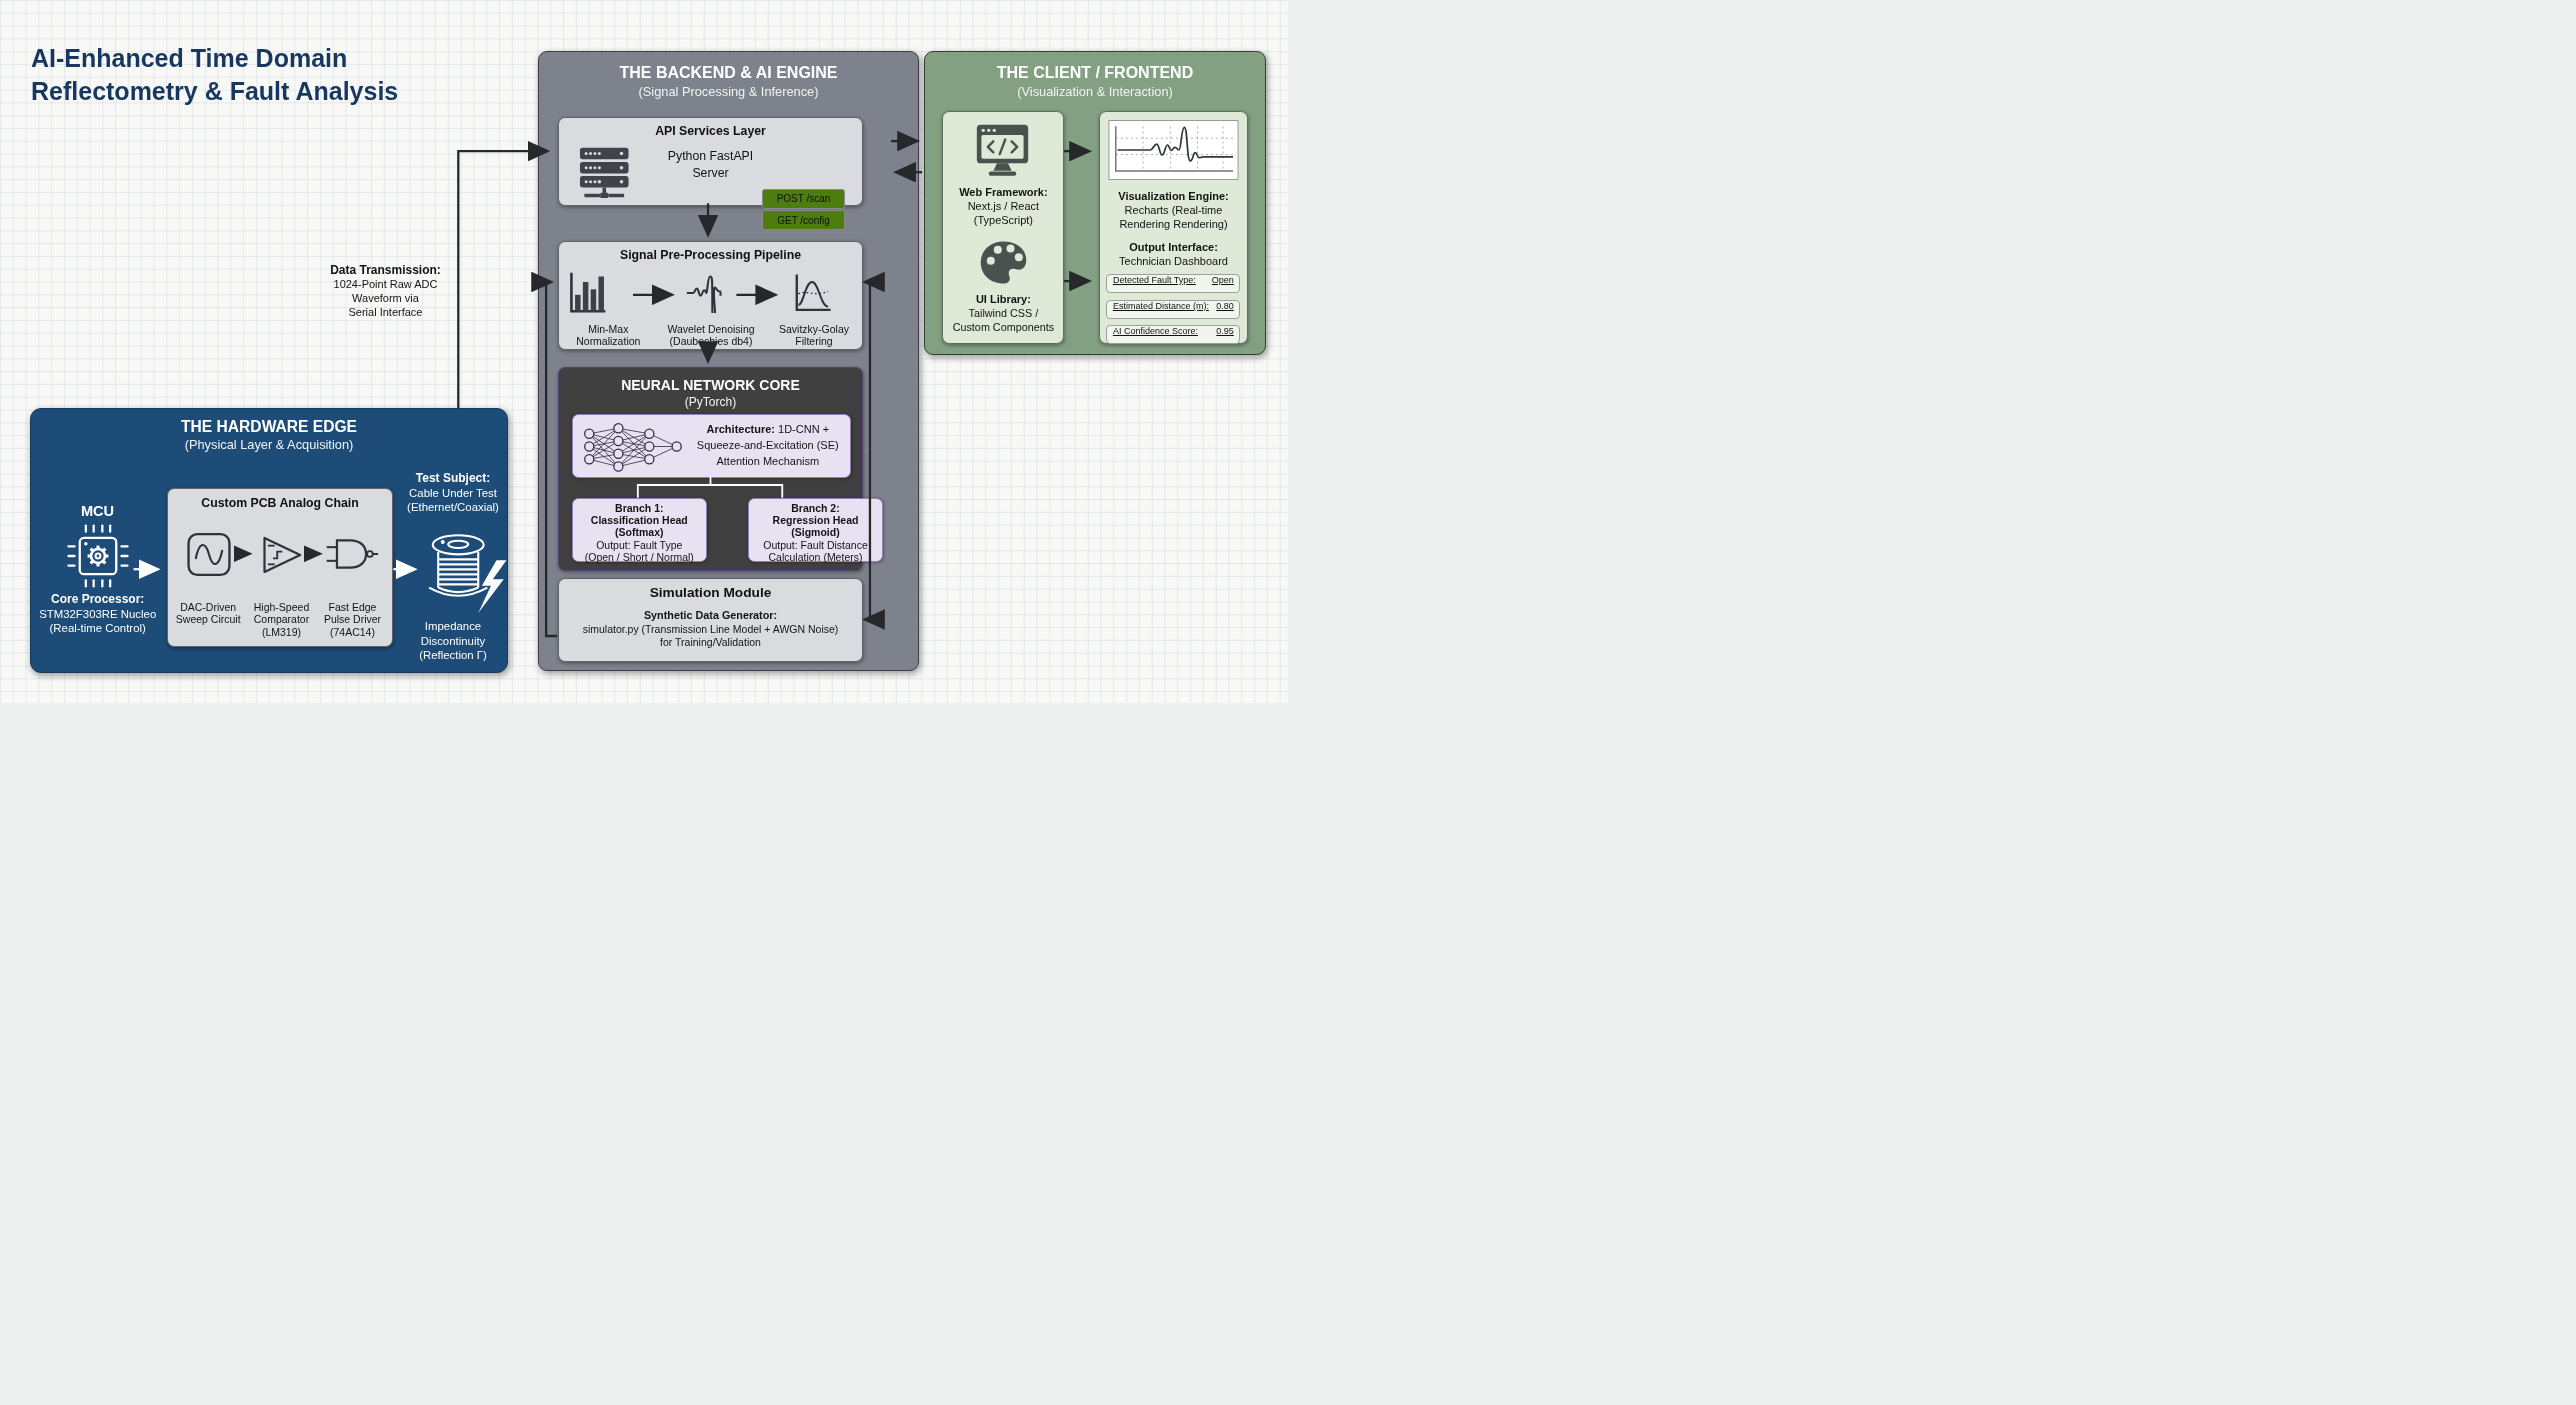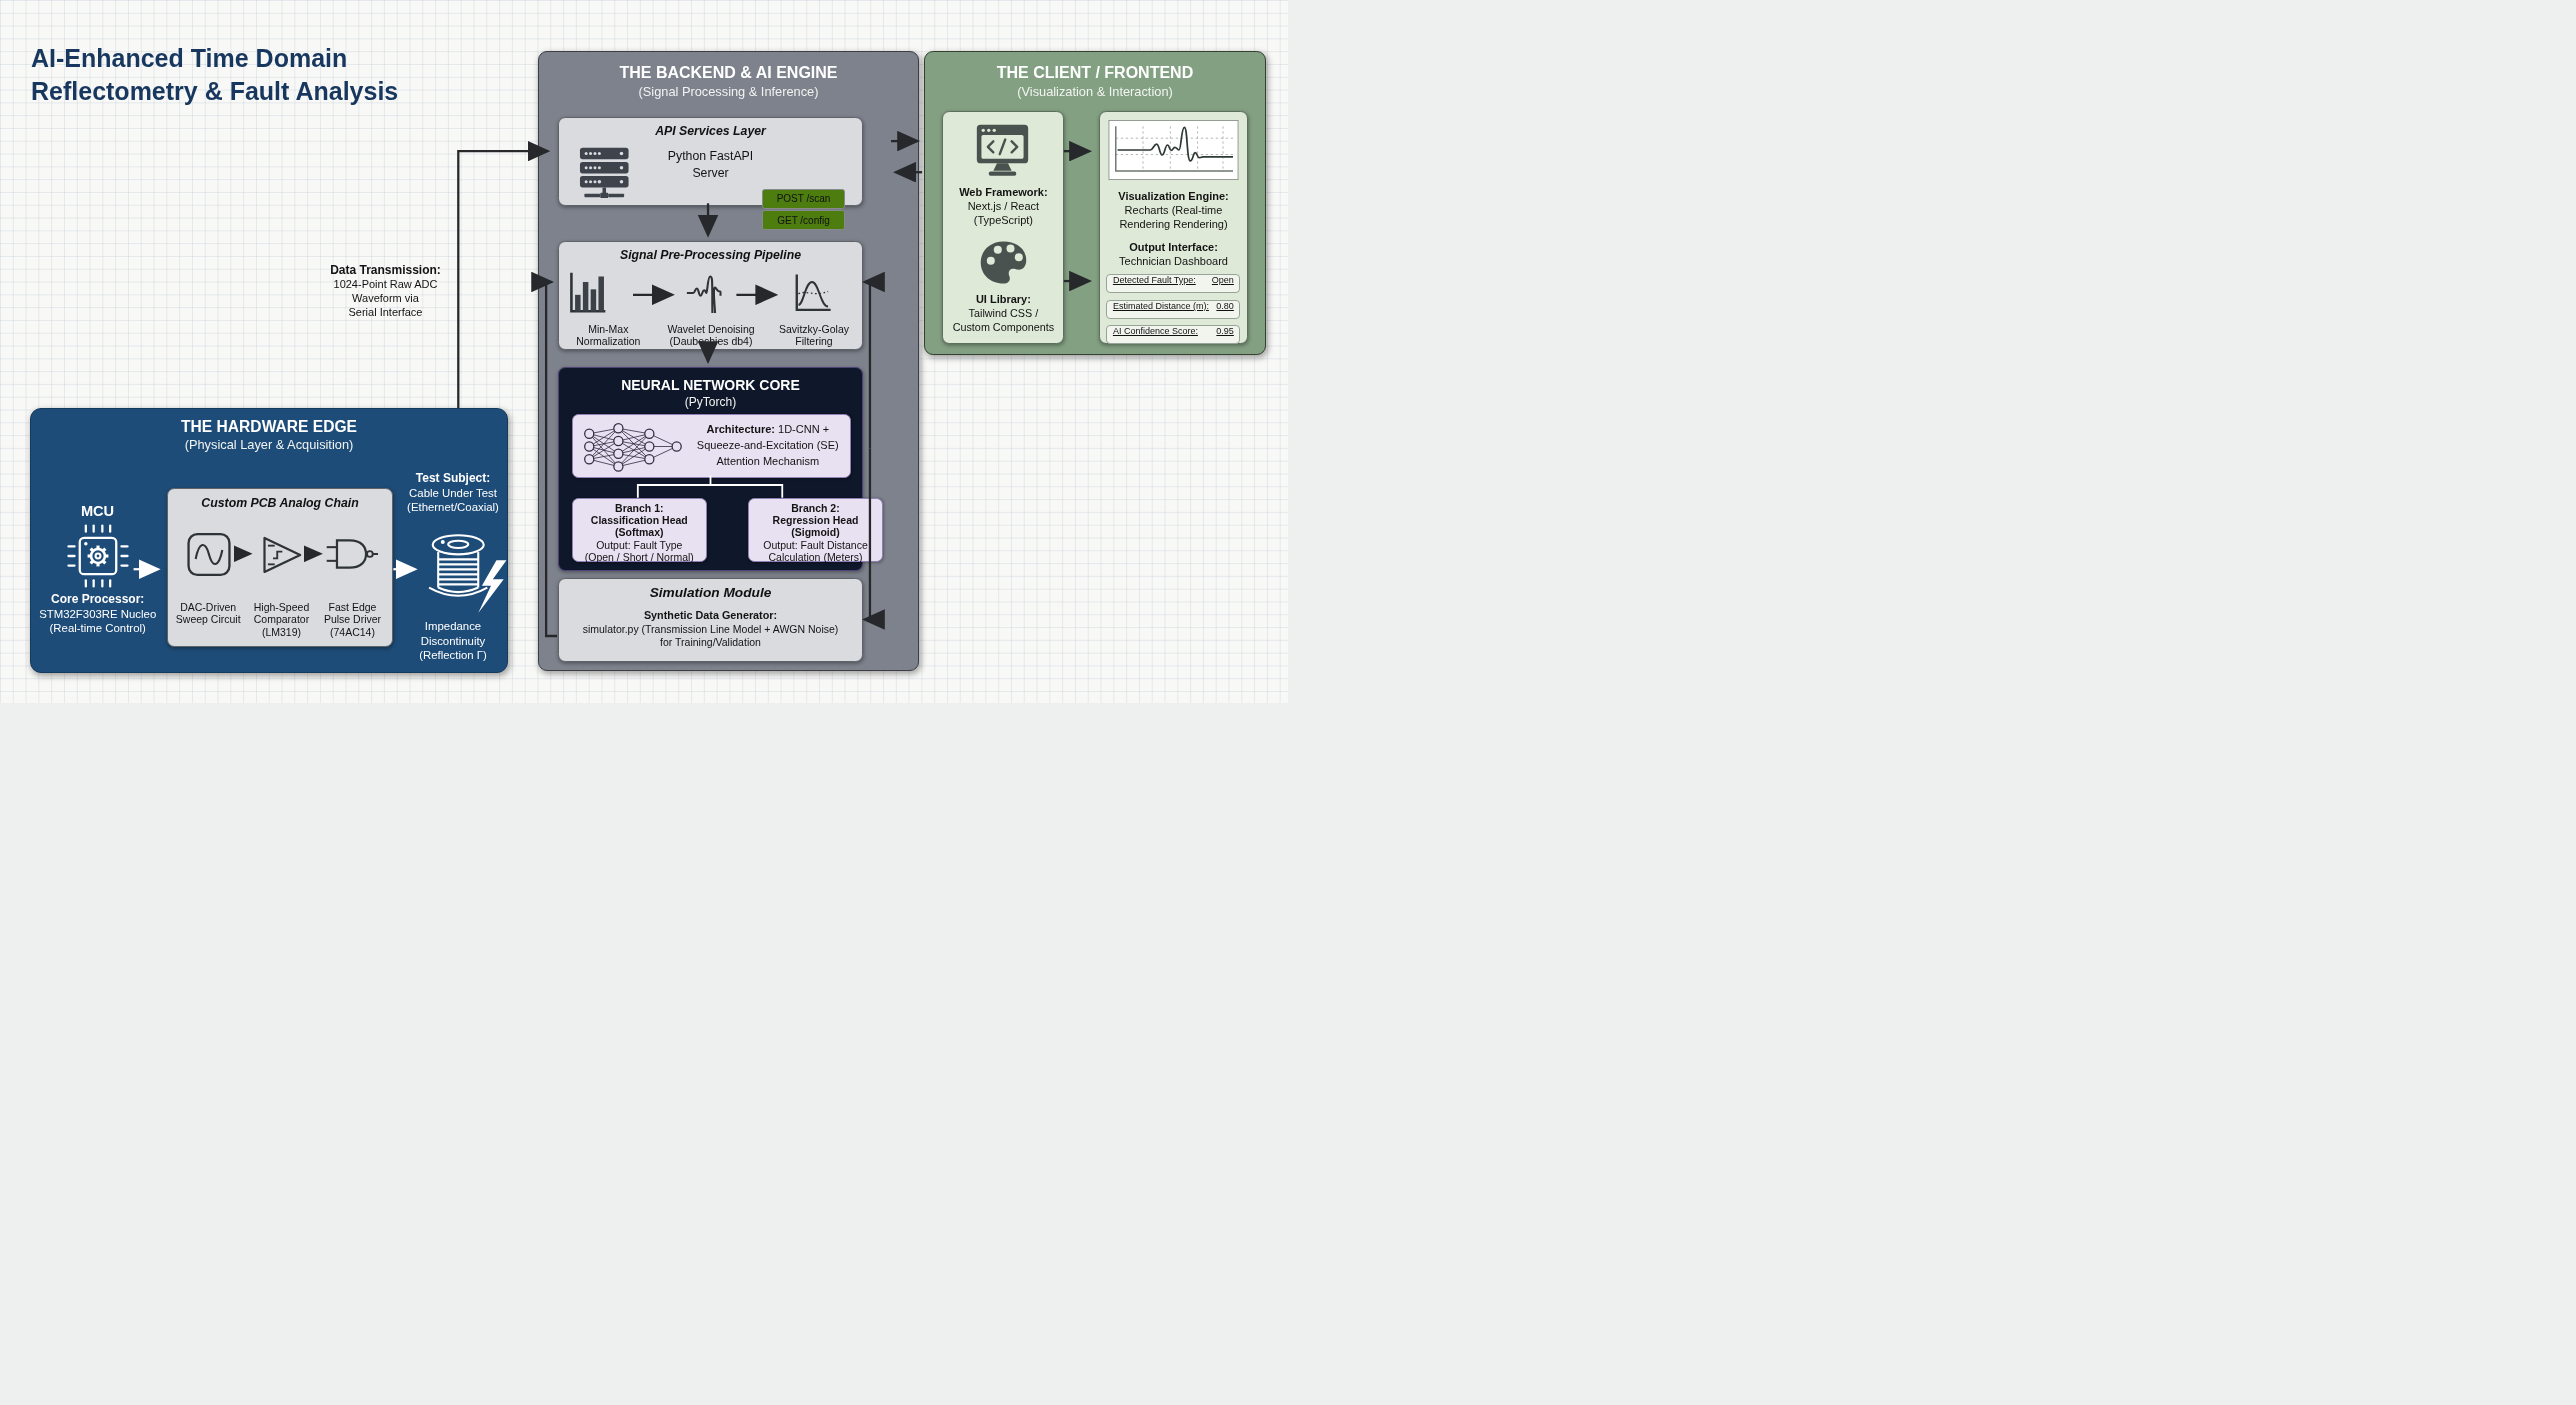--- a/index.html
+++ b/index.html
@@ -22,22 +22,22 @@
   .main-title{color:#17375e;font-weight:bold;font-size:25px;line-height:33px;letter-spacing:0;}
   
   .panel-hw{background:#1e4c78;border:1.8px solid #163a5b;border-radius:11px;box-shadow:1.8px 2.7px 6.4px rgba(0,0,0,.35);}
   .panel-be{background:#7d828c;border:1.8px solid #3b3e45;border-radius:9px;box-shadow:1.8px 2.7px 6.4px rgba(0,0,0,.35);padding-left:28px;}
   .panel-cl{background:#83a083;border:1.8px solid #31402f;border-radius:9.1px;box-shadow:1.8px 2.7px 6.4px rgba(0,0,0,.35);}
   .hdr1{color:#fff;font-weight:bold;font-size:15.6px;line-height:18.3px;}
   .hdr2{color:#f2f4f2;font-size:12.8px;line-height:15.6px;}
   .litebox{background:#d9dbdf;border:0.9px solid #5f6268;border-radius:7.3px;box-shadow:0.9px 1.8px 3.7px rgba(0,0,0,.3);}
   .greenbox{background:#dee9d7;border:0.9px solid #5c6e5c;border-radius:7.3px;box-shadow:0.9px 1.8px 3.7px rgba(0,0,0,.3);}
   .lavbox{background:#e8e1f2;border:0.9px solid #8f80b5;border-radius:6.4px;box-shadow:0.9px 0.9px 2.7px rgba(0,0,0,.3);}
-  .purple{background:#0f172a;border:1.4px solid #4e4178;border-radius:7.3px;box-shadow:0.9px 1.8px 3.7px rgba(0,0,0,.3);}
-  .boxtitle{font-weight:bold;font-size:12.3px;color:#111;font-style:italic;}
+  .purple{background:#404040;border:1.4px solid #4e4178;border-radius:7.3px;box-shadow:0.9px 1.8px 3.7px rgba(0,0,0,.3);}
+  .boxtitle{font-weight:bold;font-size:12.3px;color:#111;}
   .txt{font-size:11px;color:#131313;line-height:14px;}
   .txtw{font-size:11.4px;color:#fff;line-height:14.6px;}
   .small{font-size:10.5px;color:#131313;line-height:12.3px;}
   .badge{background:#4d7c0f;border:0.9px solid #87898d;border-radius:2.7px;font-size:10px;color:#111;
          display:flex;align-items:center;justify-content:center;margin-top:44px;}
   .statrow{background:#f2f5ee;border:0.9px solid #96a396;border-radius:4px;font-size:9px;color:#111;
            display:flex;align-items:flex-start;justify-content:space-between;padding:0 5.5px;box-sizing:border-box;text-decoration:underline;}
   .overlay{position:absolute;left:0;top:0;pointer-events:none;}
   .conn{stroke:#26282c;stroke-width:2.5;fill:none;}
   .connw{stroke:#ffffff;stroke-width:2.4;fill:none;}

